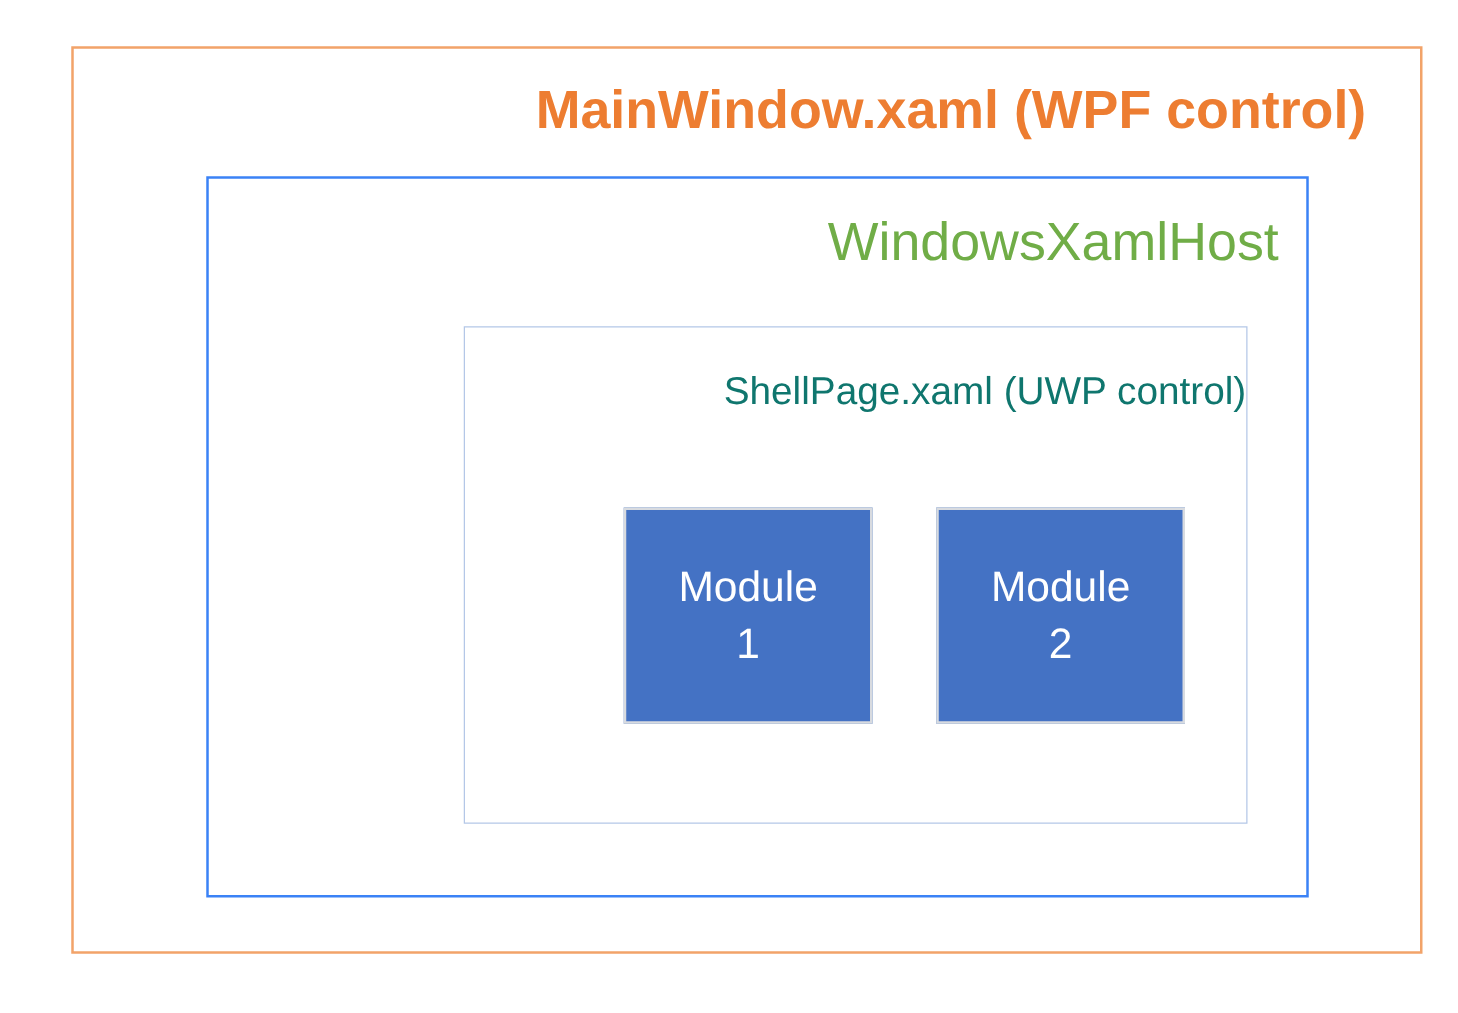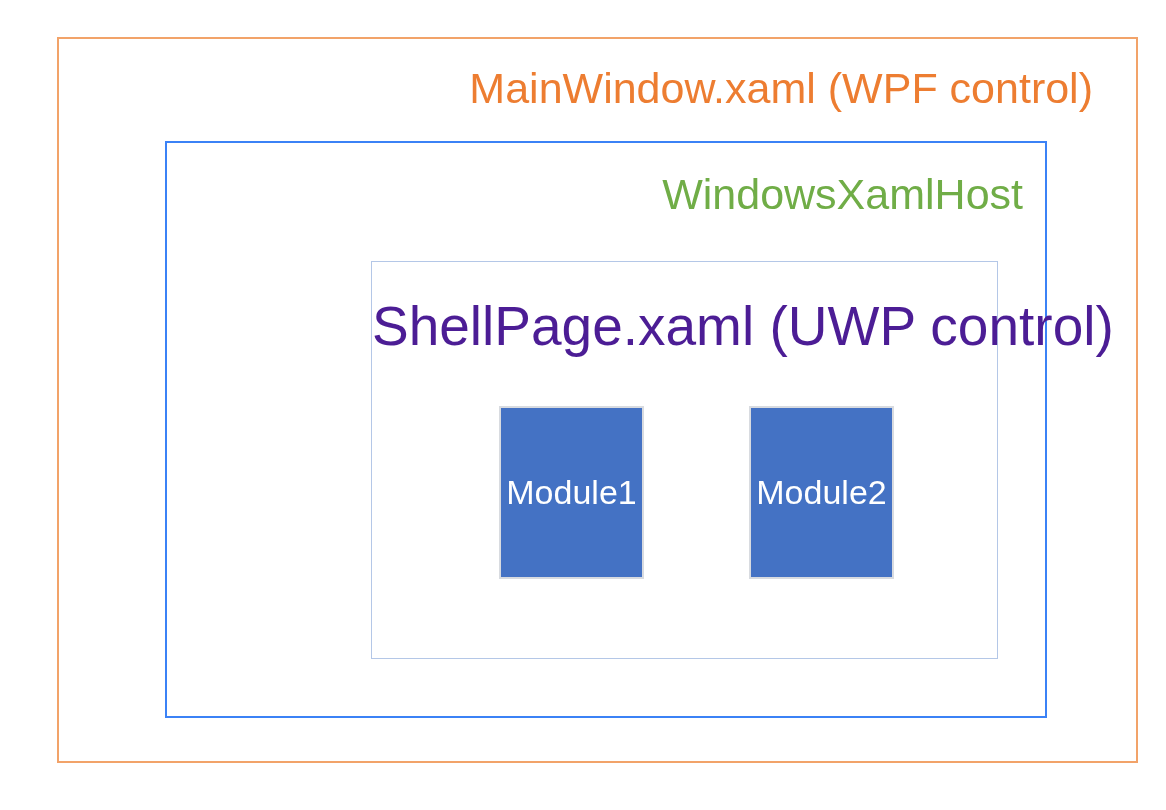--- a/index.html
+++ b/index.html
@@ -31,20 +31,21 @@
     top: 37px;
     width: 1081px;
     height: 726px;
     border: 2px solid #f2a369;
   }
   .outer-label {
     top: 25px;              
     right: 43px;            
     font-size: 43px;
     color: #ED7D31;
+    font-weight: bold;
   }
   
   .host-box {
     left: 106px;            
     top: 102px;             
     width: 882px;
     height: 577px;
     border: 2px solid #3b82f6;
   }
   .host-label {
@@ -59,35 +60,35 @@
     top: 118px;             
     width: 627px;
     height: 398px;
     border: 1.5px solid #b4c7e7;
   }
   .shell-label {
     top: 33px;              
     left: 0;
     right: 0;
     text-align: right;
-    font-size: 55px;
-    color: #4c1d95;
+    font-size: 31px;
+    color: #0f766e;
   }
   
   .module-box {
     position: absolute;
     box-sizing: border-box;
     top: 144px;             
-    width: 145px;
+    width: 199px;
     height: 173px;
     background: #4472C4;
     border: 2px solid #d8dbe0;
     color: #ffffff;
     display: flex;
-    flex-direction: row;
+    flex-direction: column;
     align-items: center;
     justify-content: center;
     font-size: 34px;
     line-height: 1.3;
     text-align: center;
   }
   .module-1 { left: 127px; }  
   .module-2 { left: 377px; }  
 </style>
 </head>

